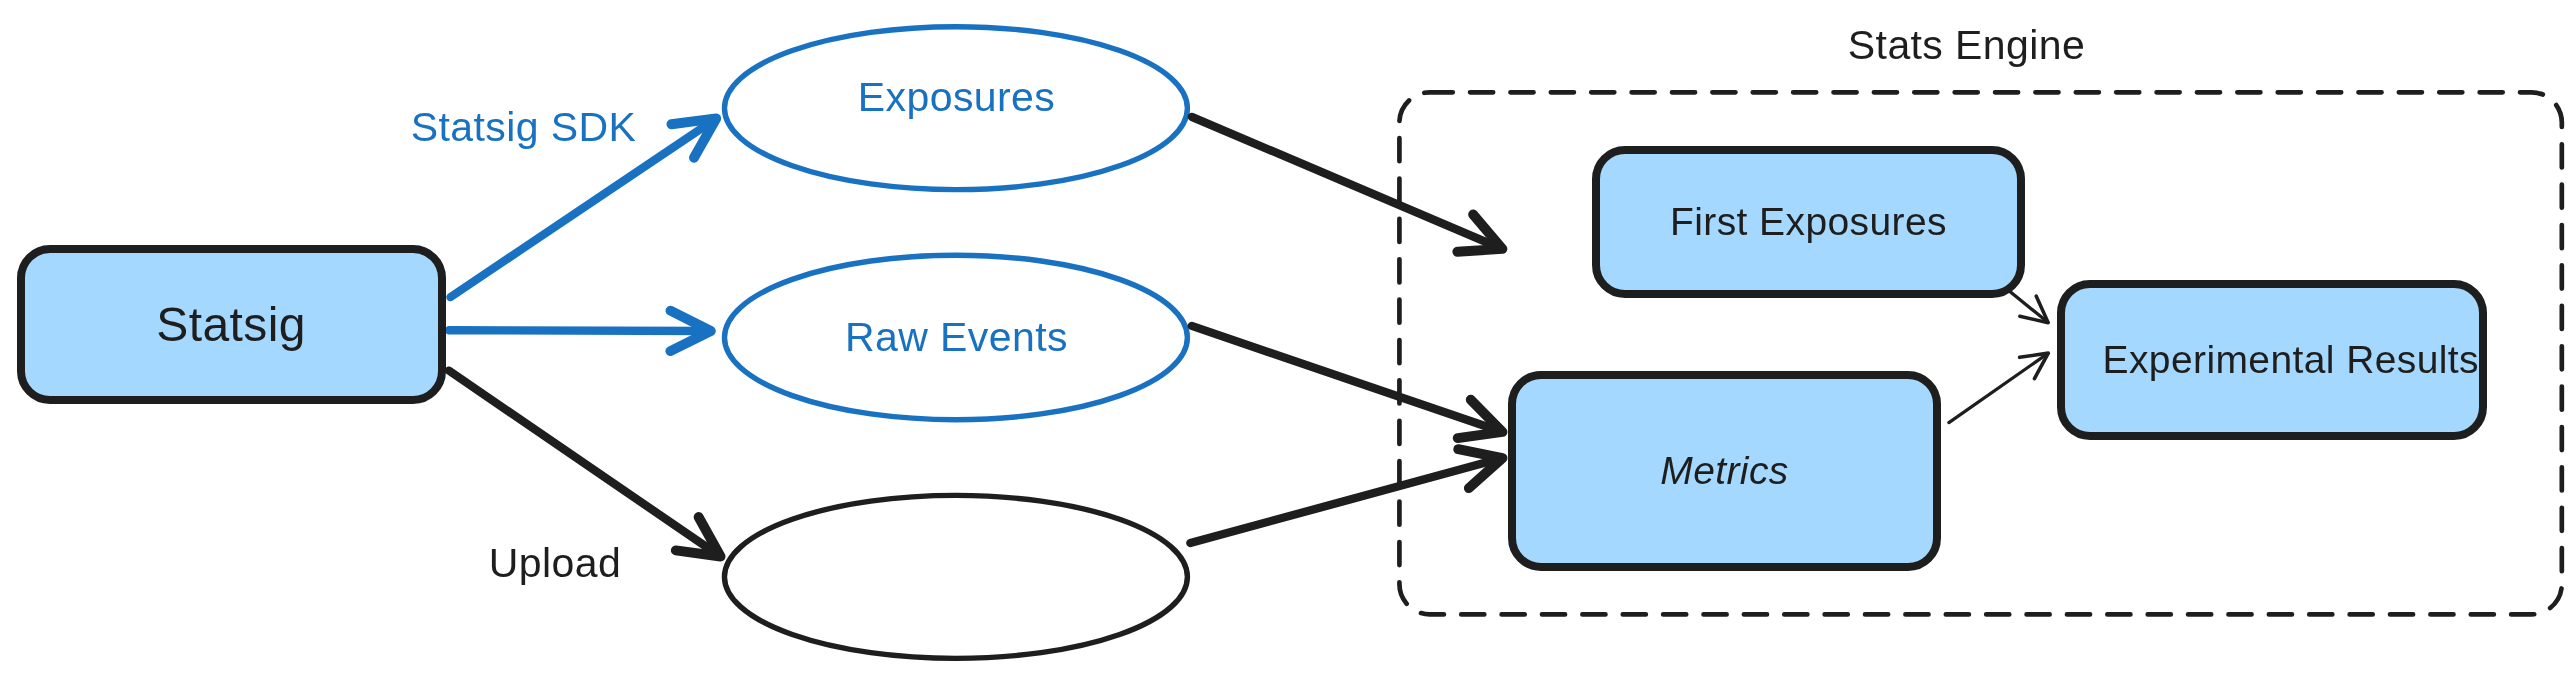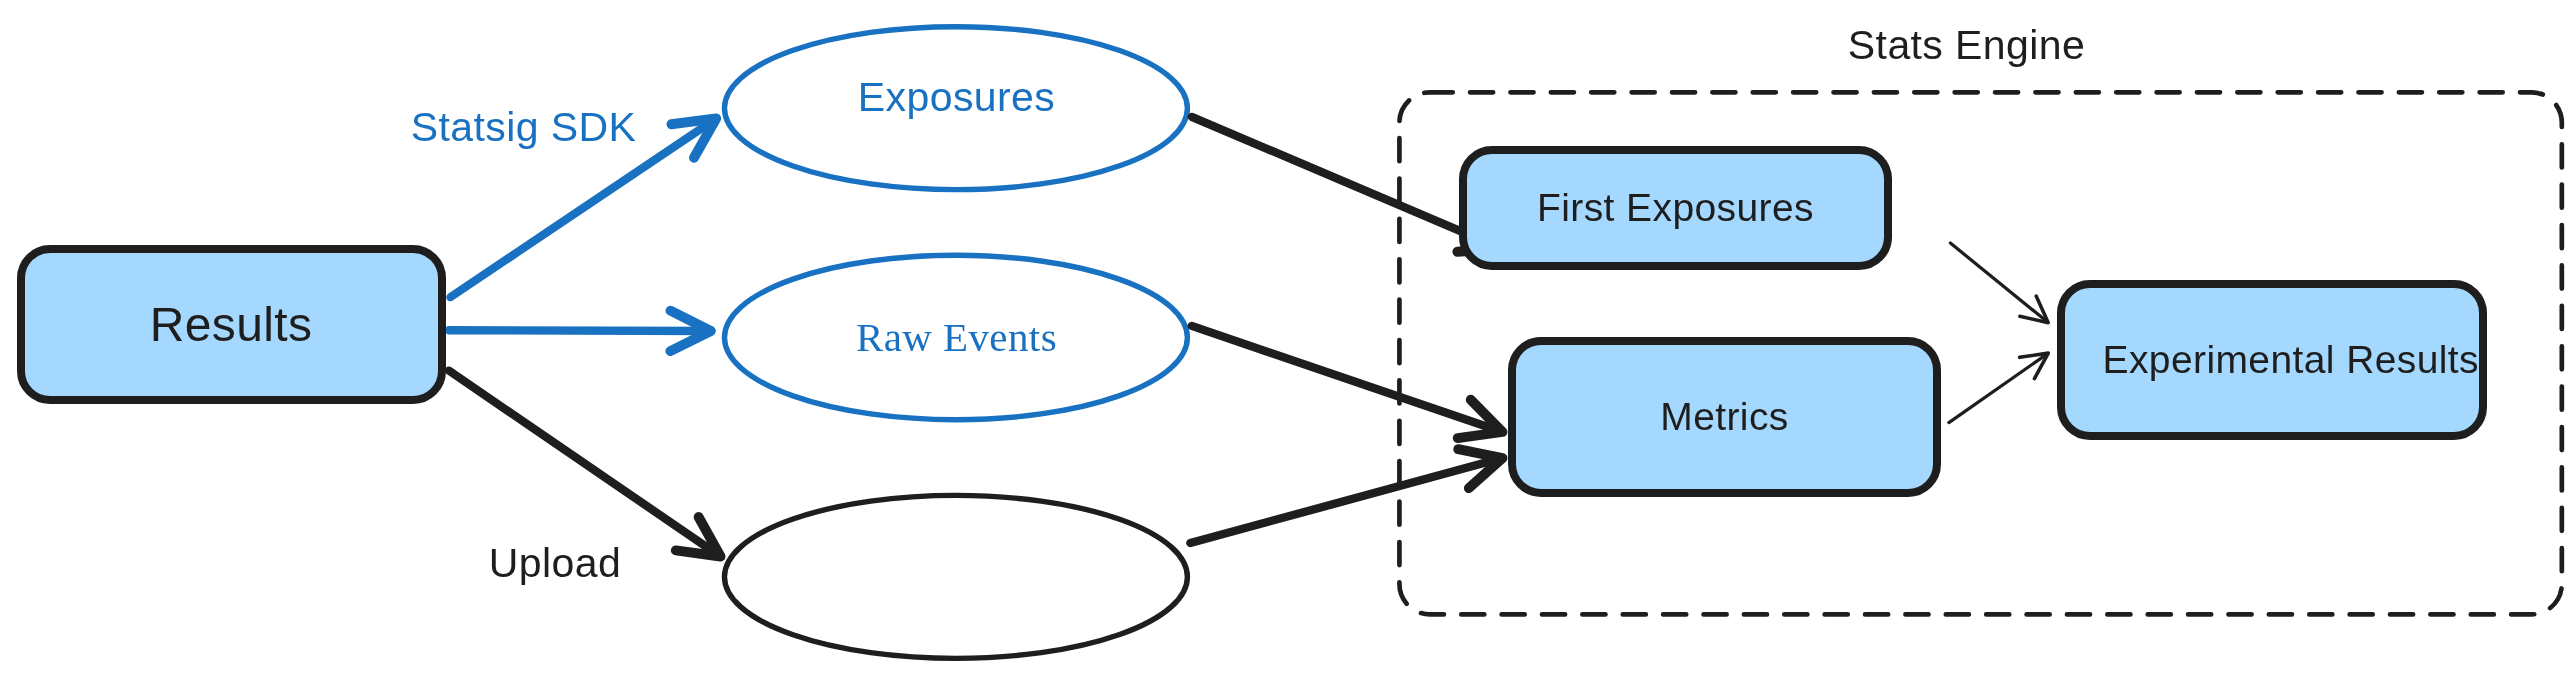--- a/index.html
+++ b/index.html
@@ -79,36 +79,36 @@
 
     <path d="M 1652 162 L 2080 344" fill="none" stroke="#1e1e1e" stroke-width="11.5" stroke-linecap="round" marker-end="url(#mk-black)"></path>
     <path d="M 1652 452 L 2080 598" fill="none" stroke="#1e1e1e" stroke-width="11.5" stroke-linecap="round" marker-end="url(#mk-black)"></path>
     <path d="M 1650 753 L 2080 636" fill="none" stroke="#1e1e1e" stroke-width="11.5" stroke-linecap="round" marker-end="url(#mk-black)"></path>
 
     <path d="M 2704 337 L 2838 446" fill="none" stroke="#1e1e1e" stroke-width="4.5" stroke-linecap="round" marker-end="url(#mk-thin)"></path>
     <path d="M 2702 586 L 2838 491" fill="none" stroke="#1e1e1e" stroke-width="4.5" stroke-linecap="round" marker-end="url(#mk-thin)"></path>
   </svg>
 
   <div class="node customer" style="left:16.6px; top:245px; width:429px; height:159px;">
-    <span>Results</span>
+    <span>Statsig</span>
   </div>
 
-  <div class="node" style="left:1459px; top:146px; width:433px; height:124px;text-align:center;">
+  <div class="node" style="left:1592px; top:146px; width:433px; height:152px;text-align:center;">
     <span>First Exposures</span>
   </div>
 
-  <div class="node" style="left:1508px; top:337px; width:433px; height:160px;">
+  <div class="node" style="left:1508px; top:371px; width:433px; height:200px;font-style:italic;">
     <span>Metrics</span>
   </div>
 
   <div class="node" style="left:2057px; top:280px; width:430px; height:160px;justify-content:flex-end;">
     <span>Experimental Results</span>
   </div>
 
   <div class="lbl blue" style="left:812px; top:75px; width:289px; height:46px;">Exposures</div>
-  <div class="lbl blue" style="left:812px; top:315px; width:289px; height:46px;font-family:Liberation Serif, serif;">Raw Events</div>
+  <div class="lbl blue" style="left:812px; top:315px; width:289px; height:46px;">Raw Events</div>
 
   <div class="lbl blue" style="left:379px; top:78px; width:289px; height:46px;margin-top:27px;">Statsig SDK</div>
   <div class="lbl" style="left:447px; top:541px; width:216px; height:46px;">Upload</div>
   <div class="lbl" style="left:1786px; top:23px; width:361px; height:46px;">Stats Engine</div>
 
 </div>
 
 
 </body></html>

